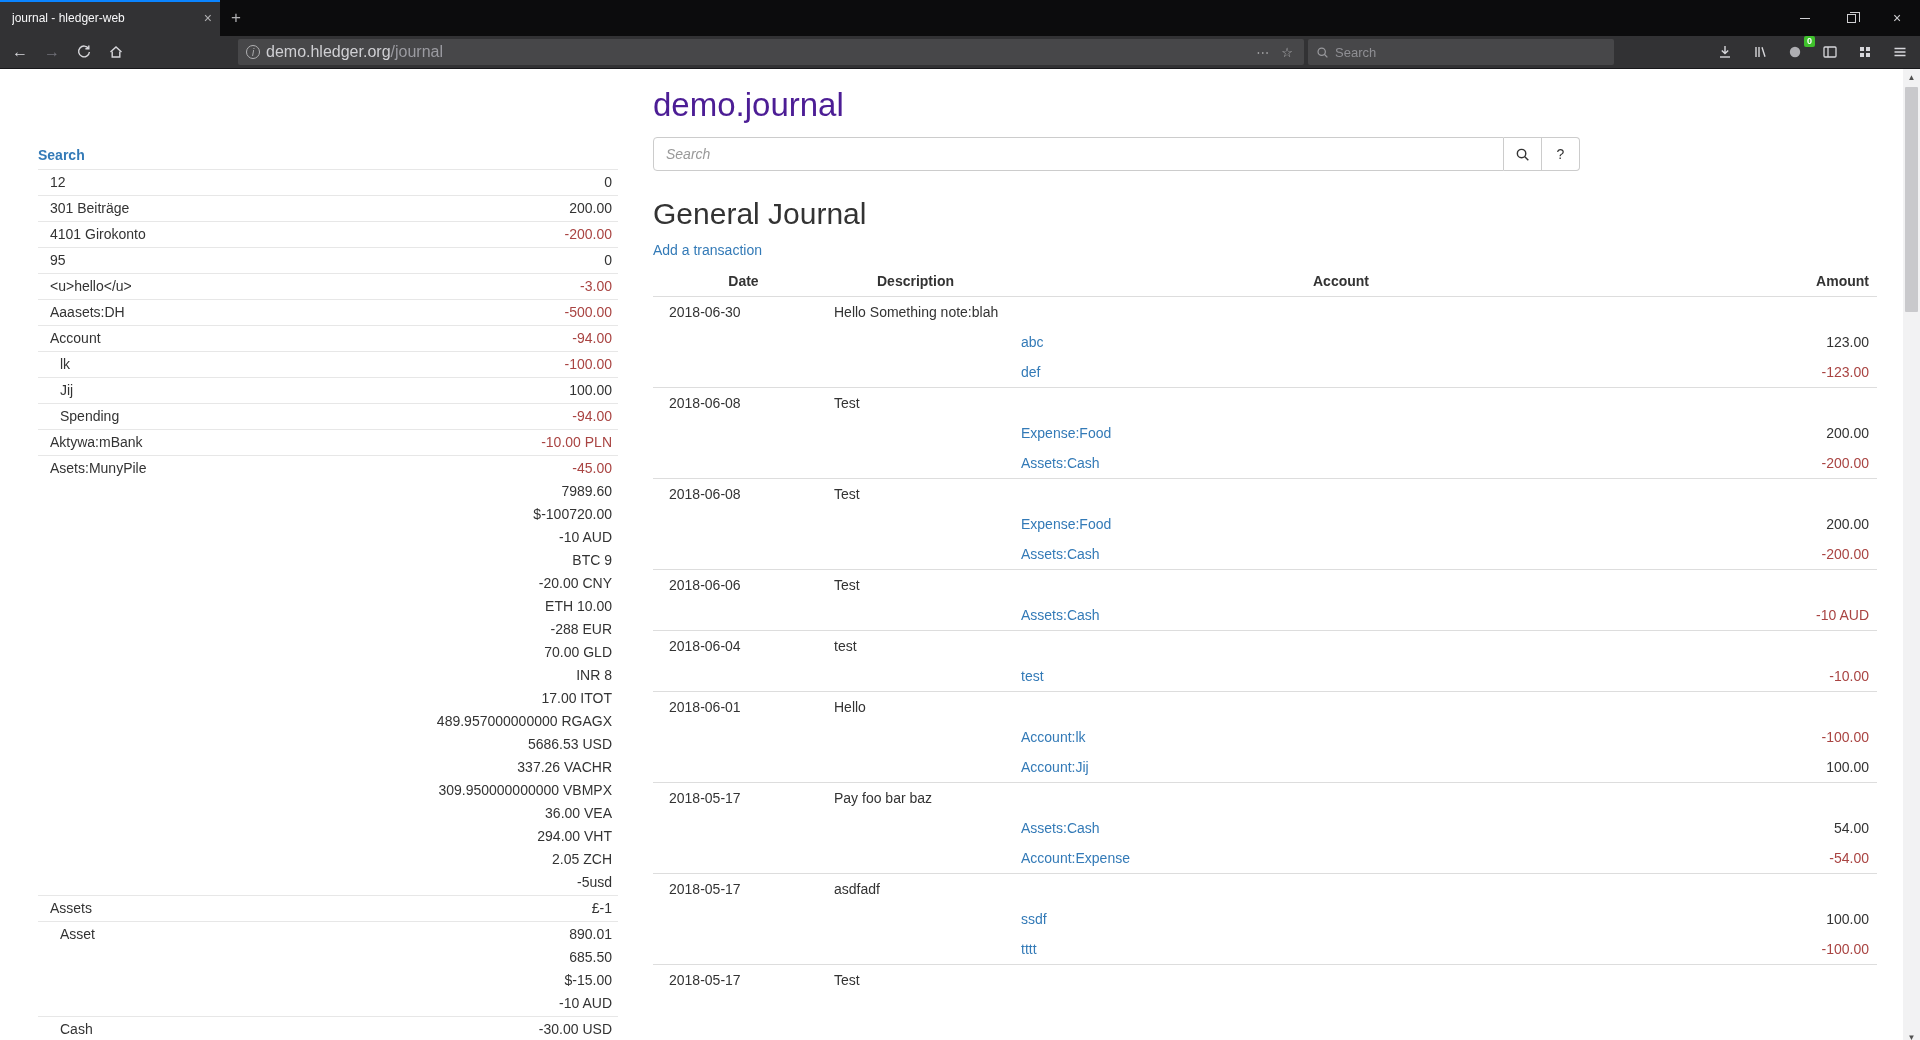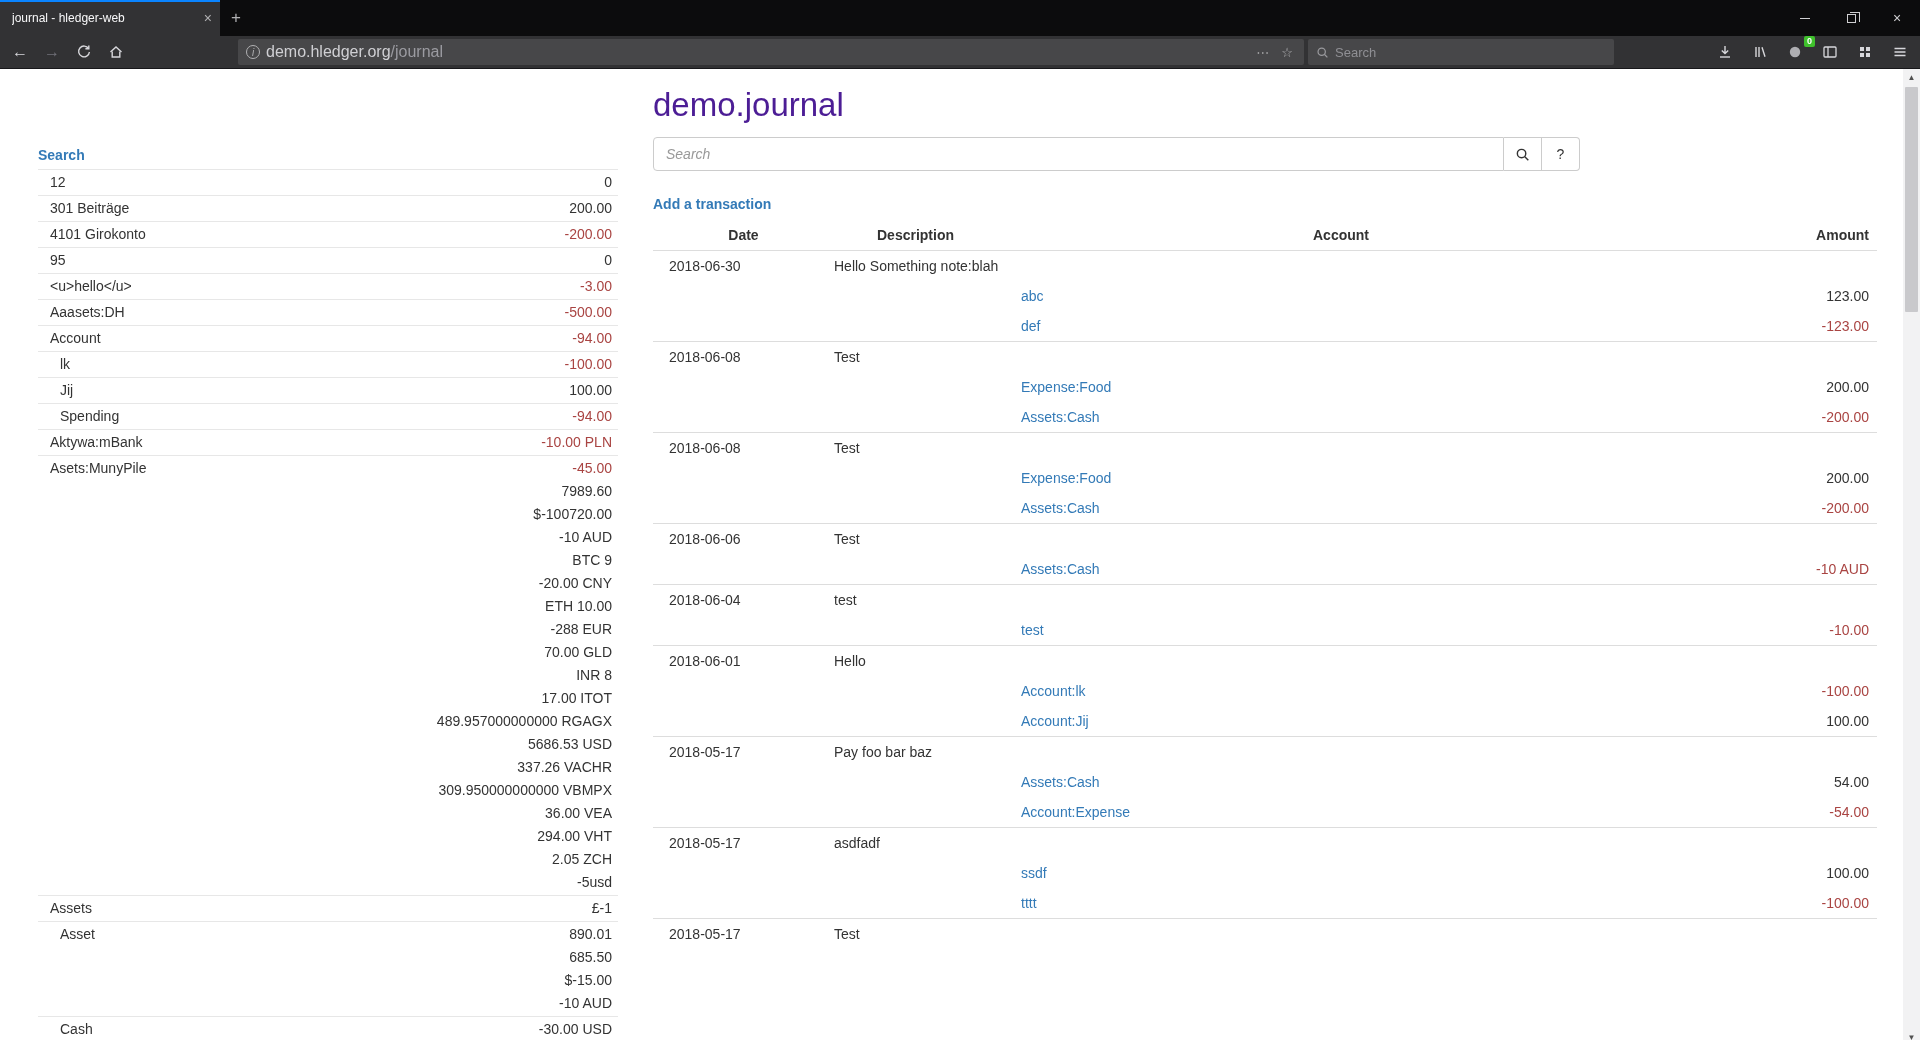--- a/index.html
+++ b/index.html
@@ -66,21 +66,21 @@
   .main { position:absolute; left:653px; top:18px; width:1224px; font-size:14px; }
   .page-title { font-size:33px; line-height:36px; font-weight:500; color:#4c1d95; margin-bottom:14px; }
   .search-row { display:flex; width:927px; }
   .search-input { flex:1; height:34px; border:1px solid #ccc; border-radius:4px 0 0 4px; padding:6px 12px;
                   font-size:14px; font-family:"Liberation Sans", sans-serif; color:#555; outline:none; }
   .search-input::placeholder { font-style:italic; color:#999; }
   .btn { height:34px; width:38px; background:#fff; border:1px solid #ccc; border-left:none;
          display:flex; align-items:center; justify-content:center; font-size:14px; color:#333; cursor:default; }
   .btn.last { border-radius:0 4px 4px 0; }
   .section-title { font-size:30px; line-height:33px; font-weight:500; color:#333; margin-top:26px; }
-  .add-link { display:inline-block; margin-top:25px; color:#337ab7; text-decoration:none; font-size:14px;font-weight:bold; }
+  .add-link { display:inline-block; margin-top:12px; color:#337ab7; text-decoration:none; font-size:14px; }
   .jtable { width:100%; border-collapse:collapse; margin-top:8px; font-size:14px; }
   .jtable th { text-align:center; font-weight:bold; color:#333; padding:5px 8px; border-bottom:1px solid #ddd; line-height:20px; }
   .jtable th:first-child, .jtable td:first-child { padding-left:16px; }
   .jtable th.amount, .jtable td.amount { text-align:right; }
   .jtable td { padding:5px 8px; line-height:20px; vertical-align:top; }
   .jtable tr.tx-title td { border-top:1px solid #ddd; }
   .jtable tr:first-child td { border-top:none; }
   .jtable td.acct { padding-left:16px; }
   .acct-link { color:#337ab7; text-decoration:none; }
   .jtable td.amount.neg { color:#a94442; }
@@ -301,20 +301,21 @@
       <input class="search-input" type="text" placeholder="Search" style="">
       <button class="btn">
         <svg width="15" height="15" viewBox="0 0 16 16">
             <circle cx="7" cy="7" r="4.5" fill="none" stroke="#333" stroke-width="1.5"></circle>
             <line x1="10.5" y1="10.5" x2="14.2" y2="14.2" stroke="#333" stroke-width="1.5"></line>
           </svg>
       </button>
       <button class="btn last">?</button>
     </div>
 
+    <h2 class="section-title">General Journal</h2>
 
     <a class="add-link" href="#">Add a transaction</a>
 
     <table class="jtable">
       <colgroup>
           <col style="width:173px">
           <col style="width:179px">
           <col>
           <col style="width:200px">
         </colgroup>

